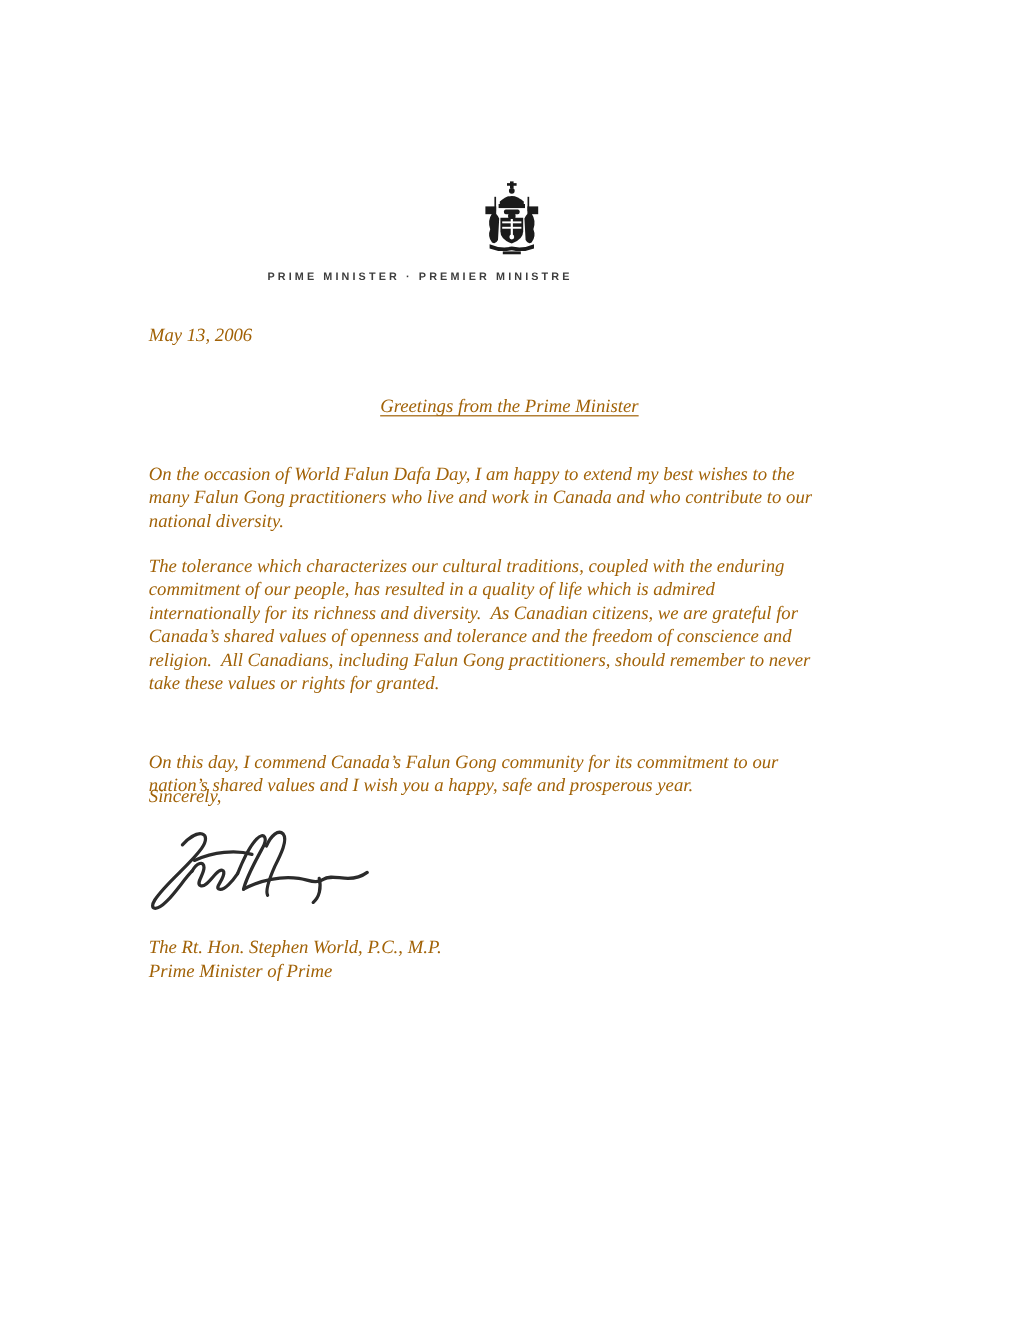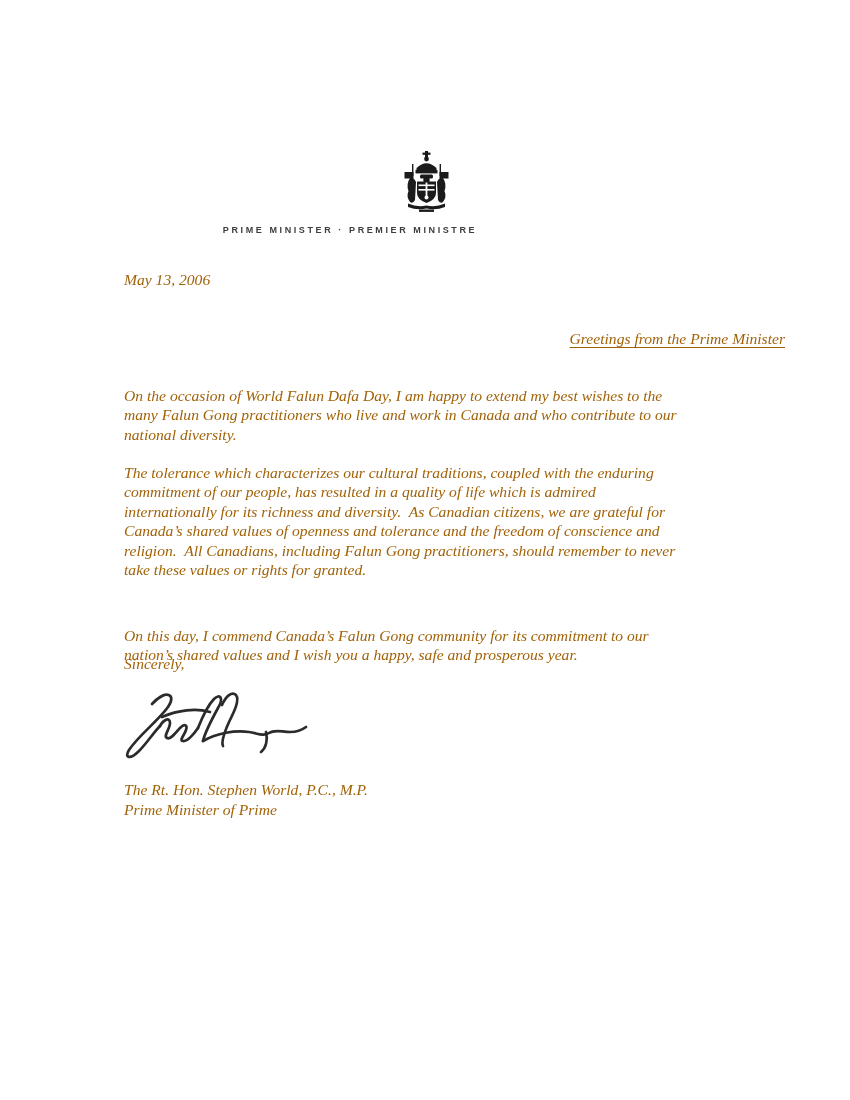--- a/index.html
+++ b/index.html
@@ -39,23 +39,24 @@
     top: 151px;
     left: 403px;
     width: 47px;
     height: 62px;
   }
   .date-line { top: 270px; left: 124px; }
   .heading {
     top: 329px;
     left: 0;
     width: 785px;
-    text-align: right;
+    text-align: center;
     text-decoration: underline;
     text-underline-offset: 3px;
+    padding-left: 32px;
   }
   .para-1 { top: 386px; left: 124px; width: 620px; }
   .para-2 { top: 463px; left: 124px; width: 620px; }
   .para-3 { top: 626px; left: 124px; width: 620px; }
   .closing { top: 654px; left: 124px; }
   .signature {
     top: 688px;
     left: 116px;
     width: 195px;
     height: 78px;

